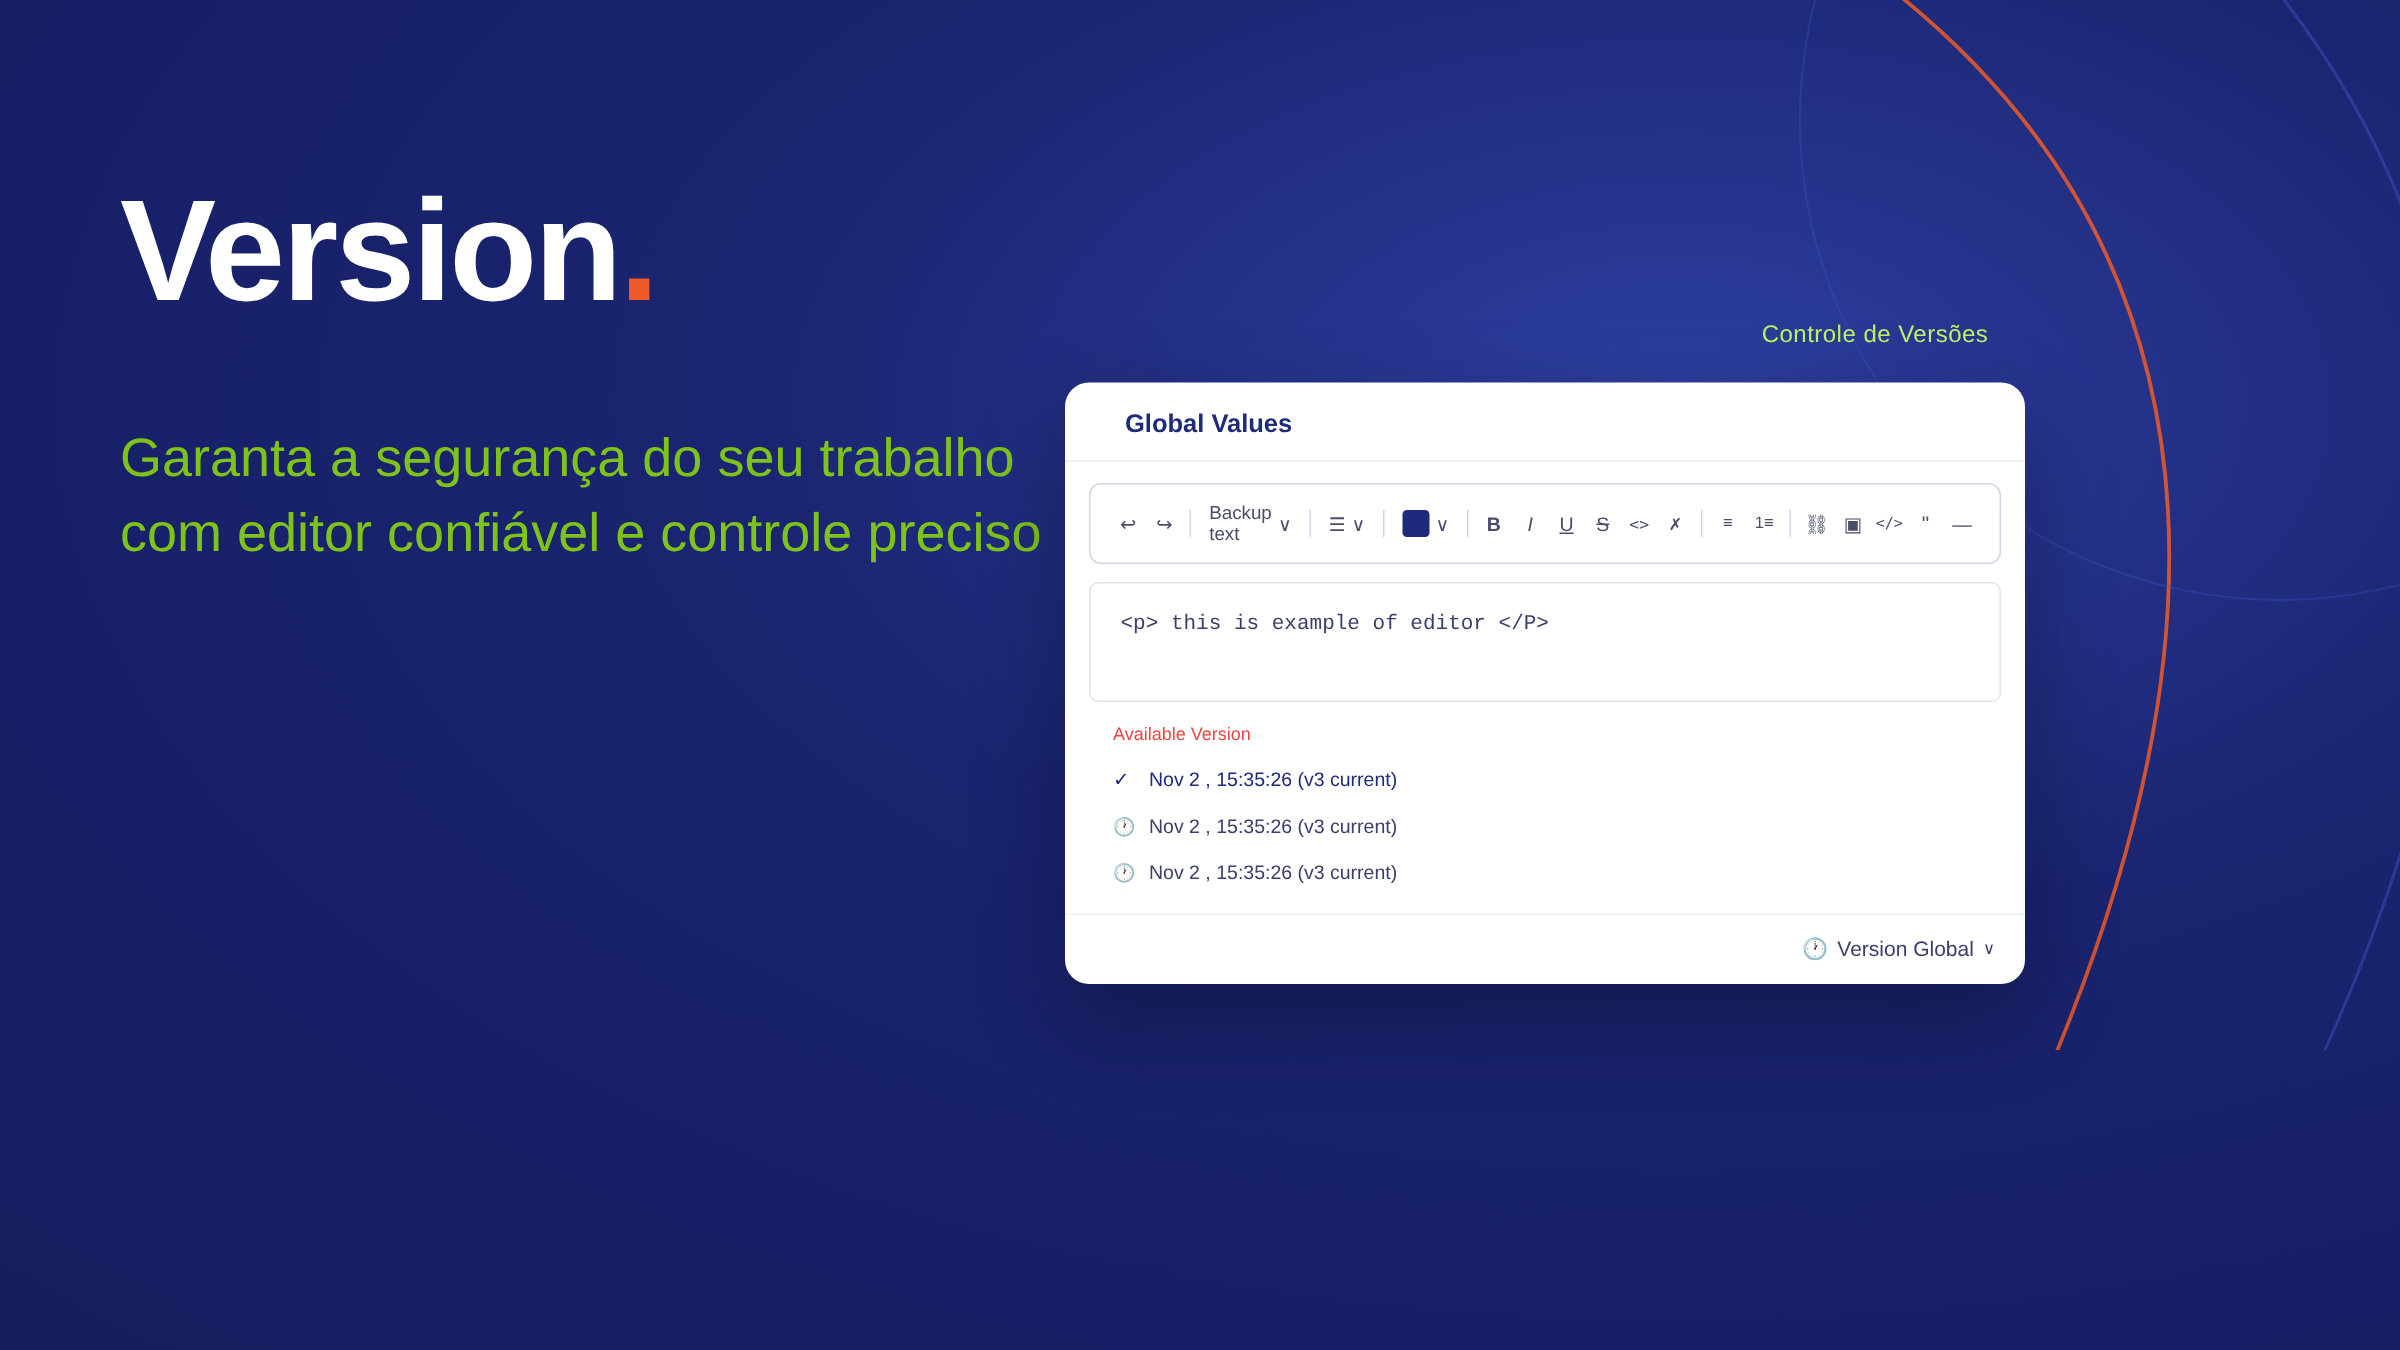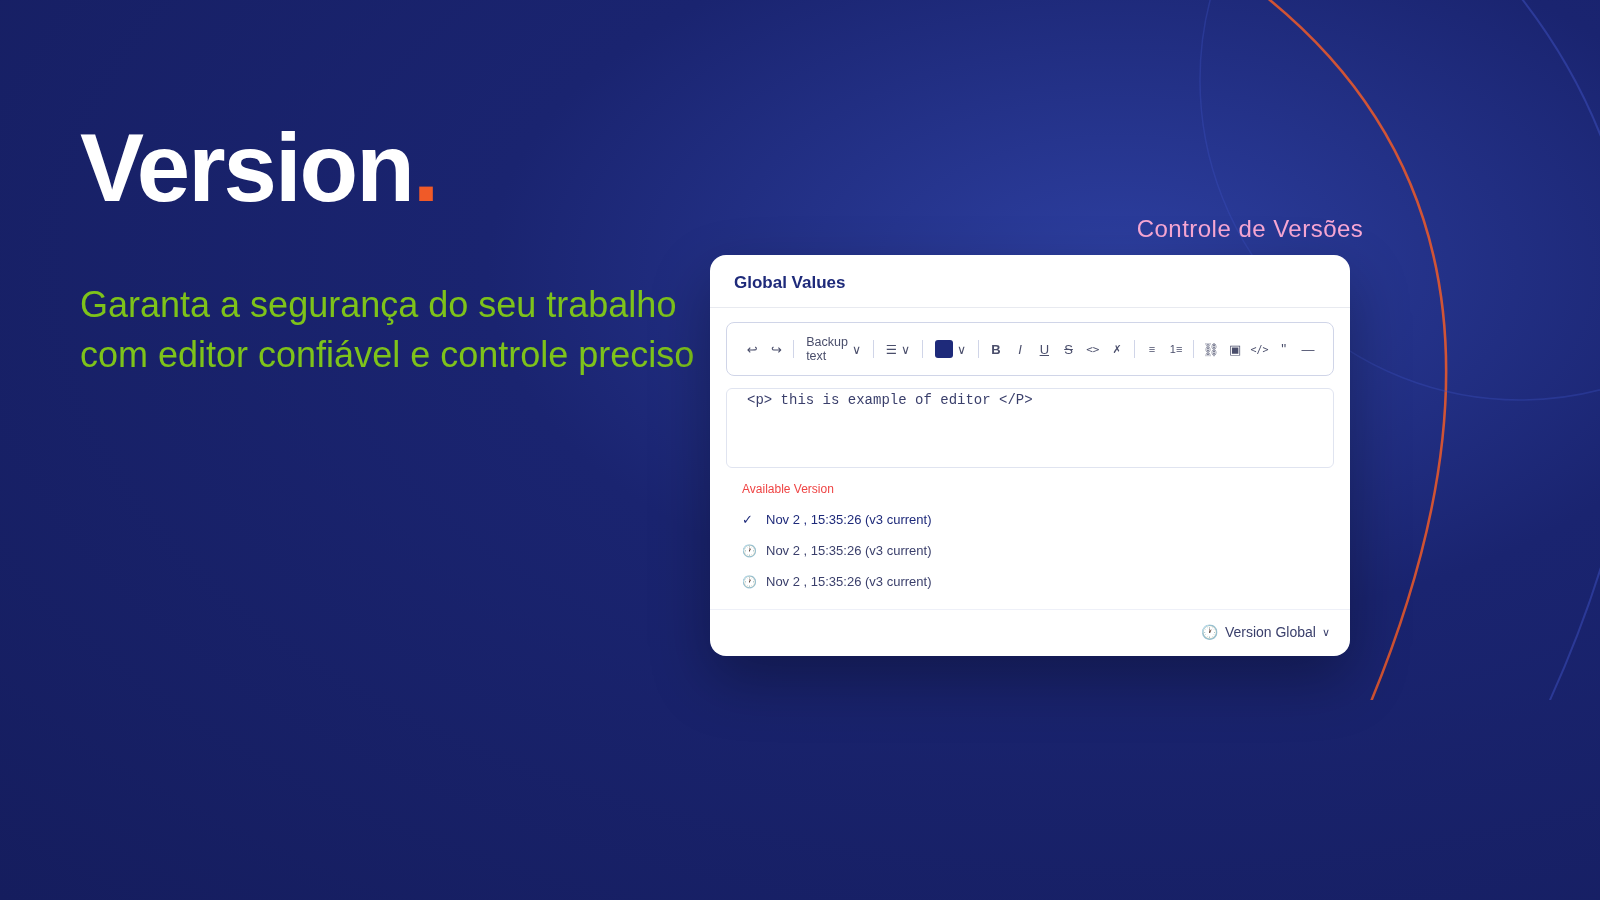--- a/index.html
+++ b/index.html
@@ -62,22 +62,22 @@
       opacity: 0.95;
     }
 
     
     .section-label {
       position: absolute;
       top: 215px;
       left: 900px;
       right: 0;
       text-align: center;
-      font-size: 24px;
-      color: #f9a8d4;
+      font-size: 16px;
+      color: #bef264;
       letter-spacing: 0.02em;
       z-index: 10;
     }
 
     
     .editor-card {
       position: absolute;
       top: 255px;
       left: 710px;
       width: 640px;
@@ -90,20 +90,21 @@
 
     .card-header {
       padding: 18px 24px 14px;
       border-bottom: 1px solid #e8eaf0;
     }
 
     .card-title {
       font-size: 17px;
       font-weight: 700;
       color: #1e2a7a;
+      margin-left: 16px;
     }
 
     
     .toolbar {
       display: flex;
       align-items: center;
       padding: 10px 16px;
       border: 1px solid #d0d5e8;
       border-radius: 8px;
       margin: 14px 16px 0;
@@ -146,21 +147,21 @@
     .color-swatch {
       width: 18px;
       height: 18px;
       background: #1e2a7a;
       border-radius: 3px;
       display: inline-block;
     }
 
     
     .editor-content {
-      padding: 0 20px;
+      padding: 16px 20px;
       min-height: 80px;
       font-family: 'Courier New', monospace;
       font-size: 14px;
       color: #3a3f6b;
       line-height: 1.6;
       border-bottom: 1px solid #eef0f8;
       margin: 12px 16px 0;
       border: 1px solid #e0e4f0;
       border-radius: 6px;
     }

